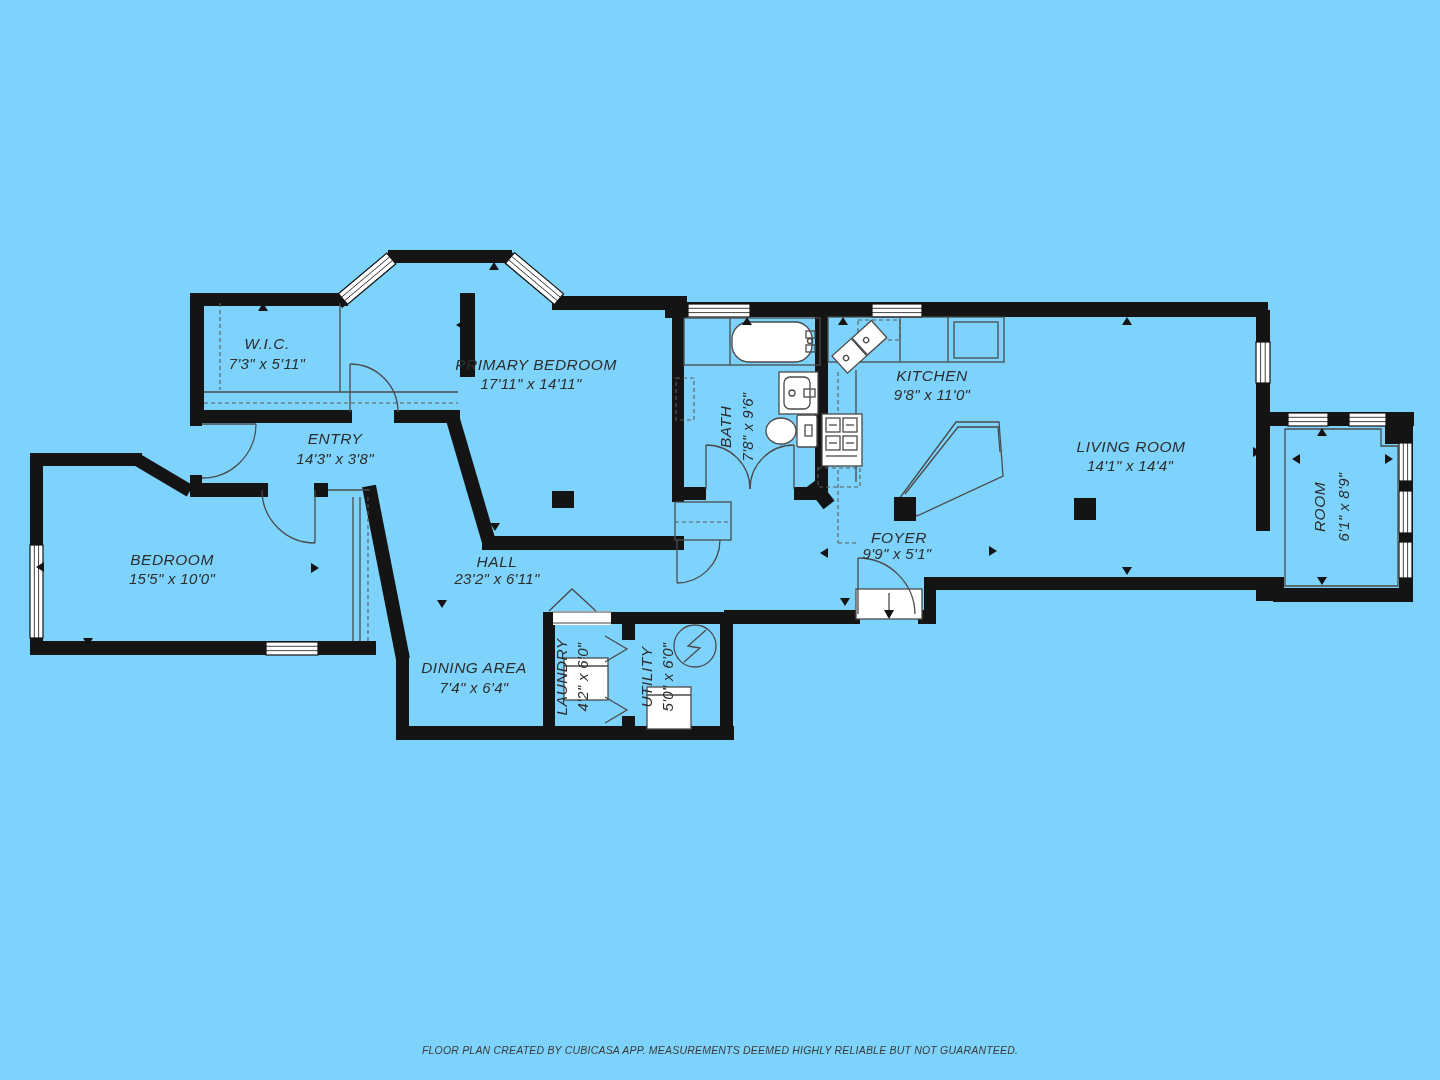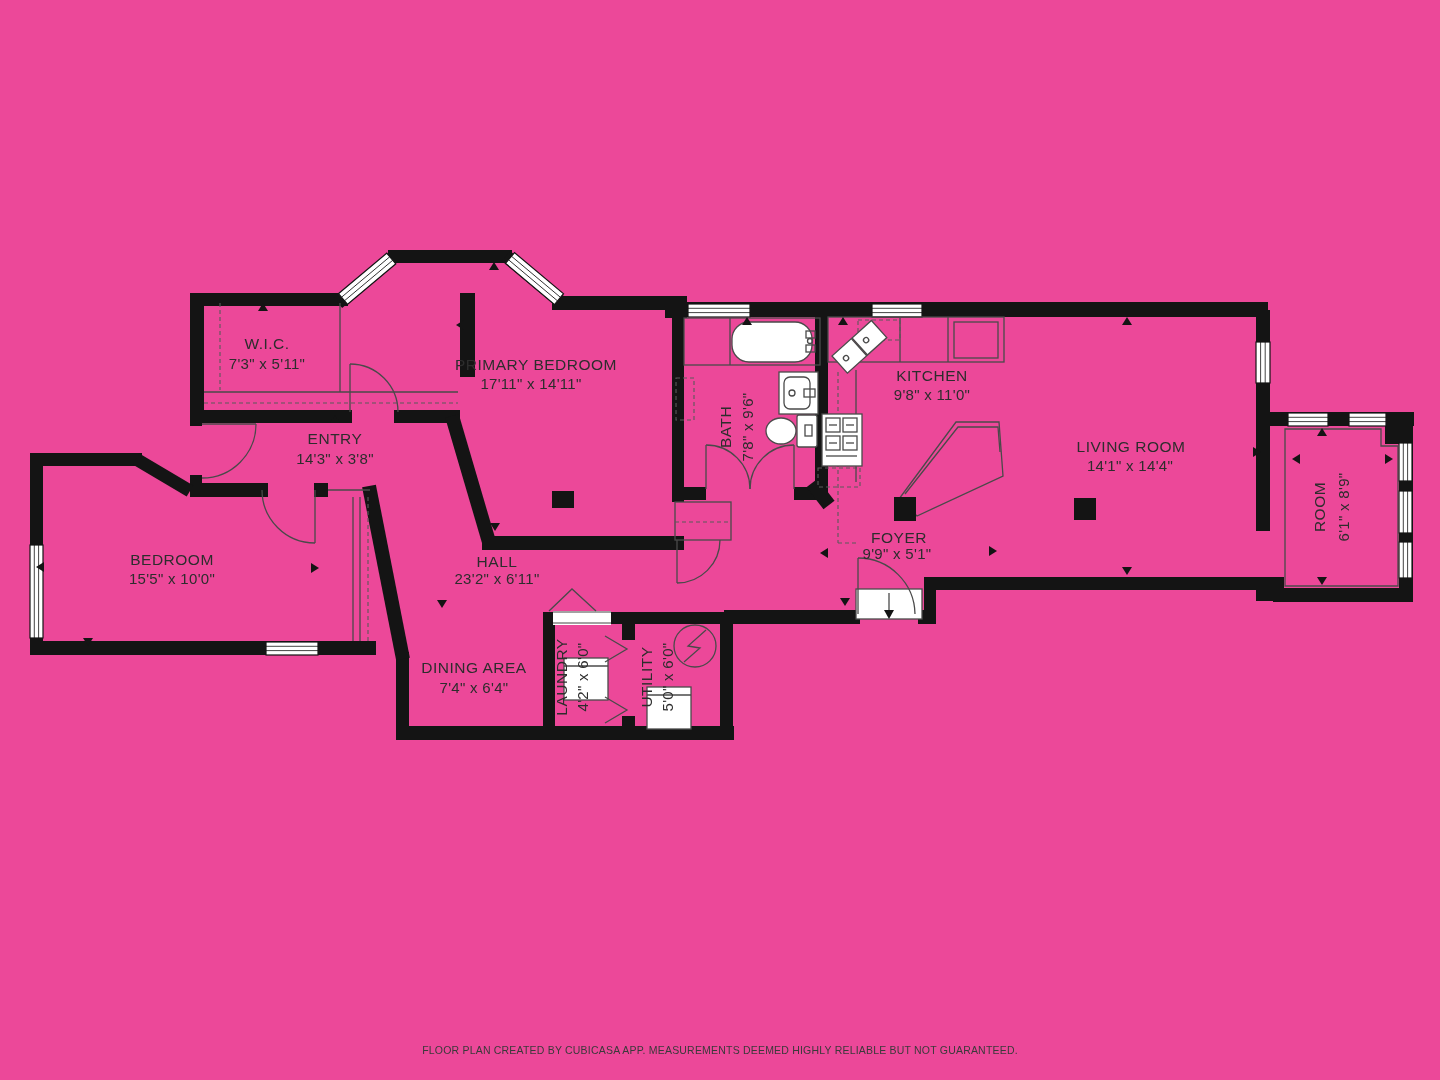--- a/index.html
+++ b/index.html
@@ -1,17 +1,17 @@
 <!DOCTYPE html>
 <html><head>
 <meta charset="utf-8">
 <style>
   html,body{margin:0;padding:0;background:#ffffff;}
-  #stage{position:relative;width:1440px;height:1080px;background:#ec4899;overflow:hidden;
-         font-family:"Liberation Sans", sans-serif;}
+  #stage{position:relative;width:1440px;height:1080px;background:#7dd3fc;overflow:hidden;
+         font-family:"Liberation Sans", sans-serif;font-style:italic;}
   svg{display:block}
   .wall{fill:#141414;}
   .wline{stroke:#141414;fill:none;}
   .thin{stroke:#4a4a4a;stroke-width:1.3;fill:none;}
   .thinf{stroke:#4a4a4a;stroke-width:1.3;fill:#ffffff;}
   .dash{stroke:#5a5a5a;stroke-width:1.1;fill:none;stroke-dasharray:4 3;}
   .winr{fill:#ffffff;stroke:#141414;stroke-width:1.2;}
   .winl{stroke:#141414;stroke-width:0.8;}
   .lbl{font-size:15.5px;fill:#2d2d2d;letter-spacing:0.5px;}
   .dims{font-size:15px;fill:#2d2d2d;letter-spacing:0.3px;}

